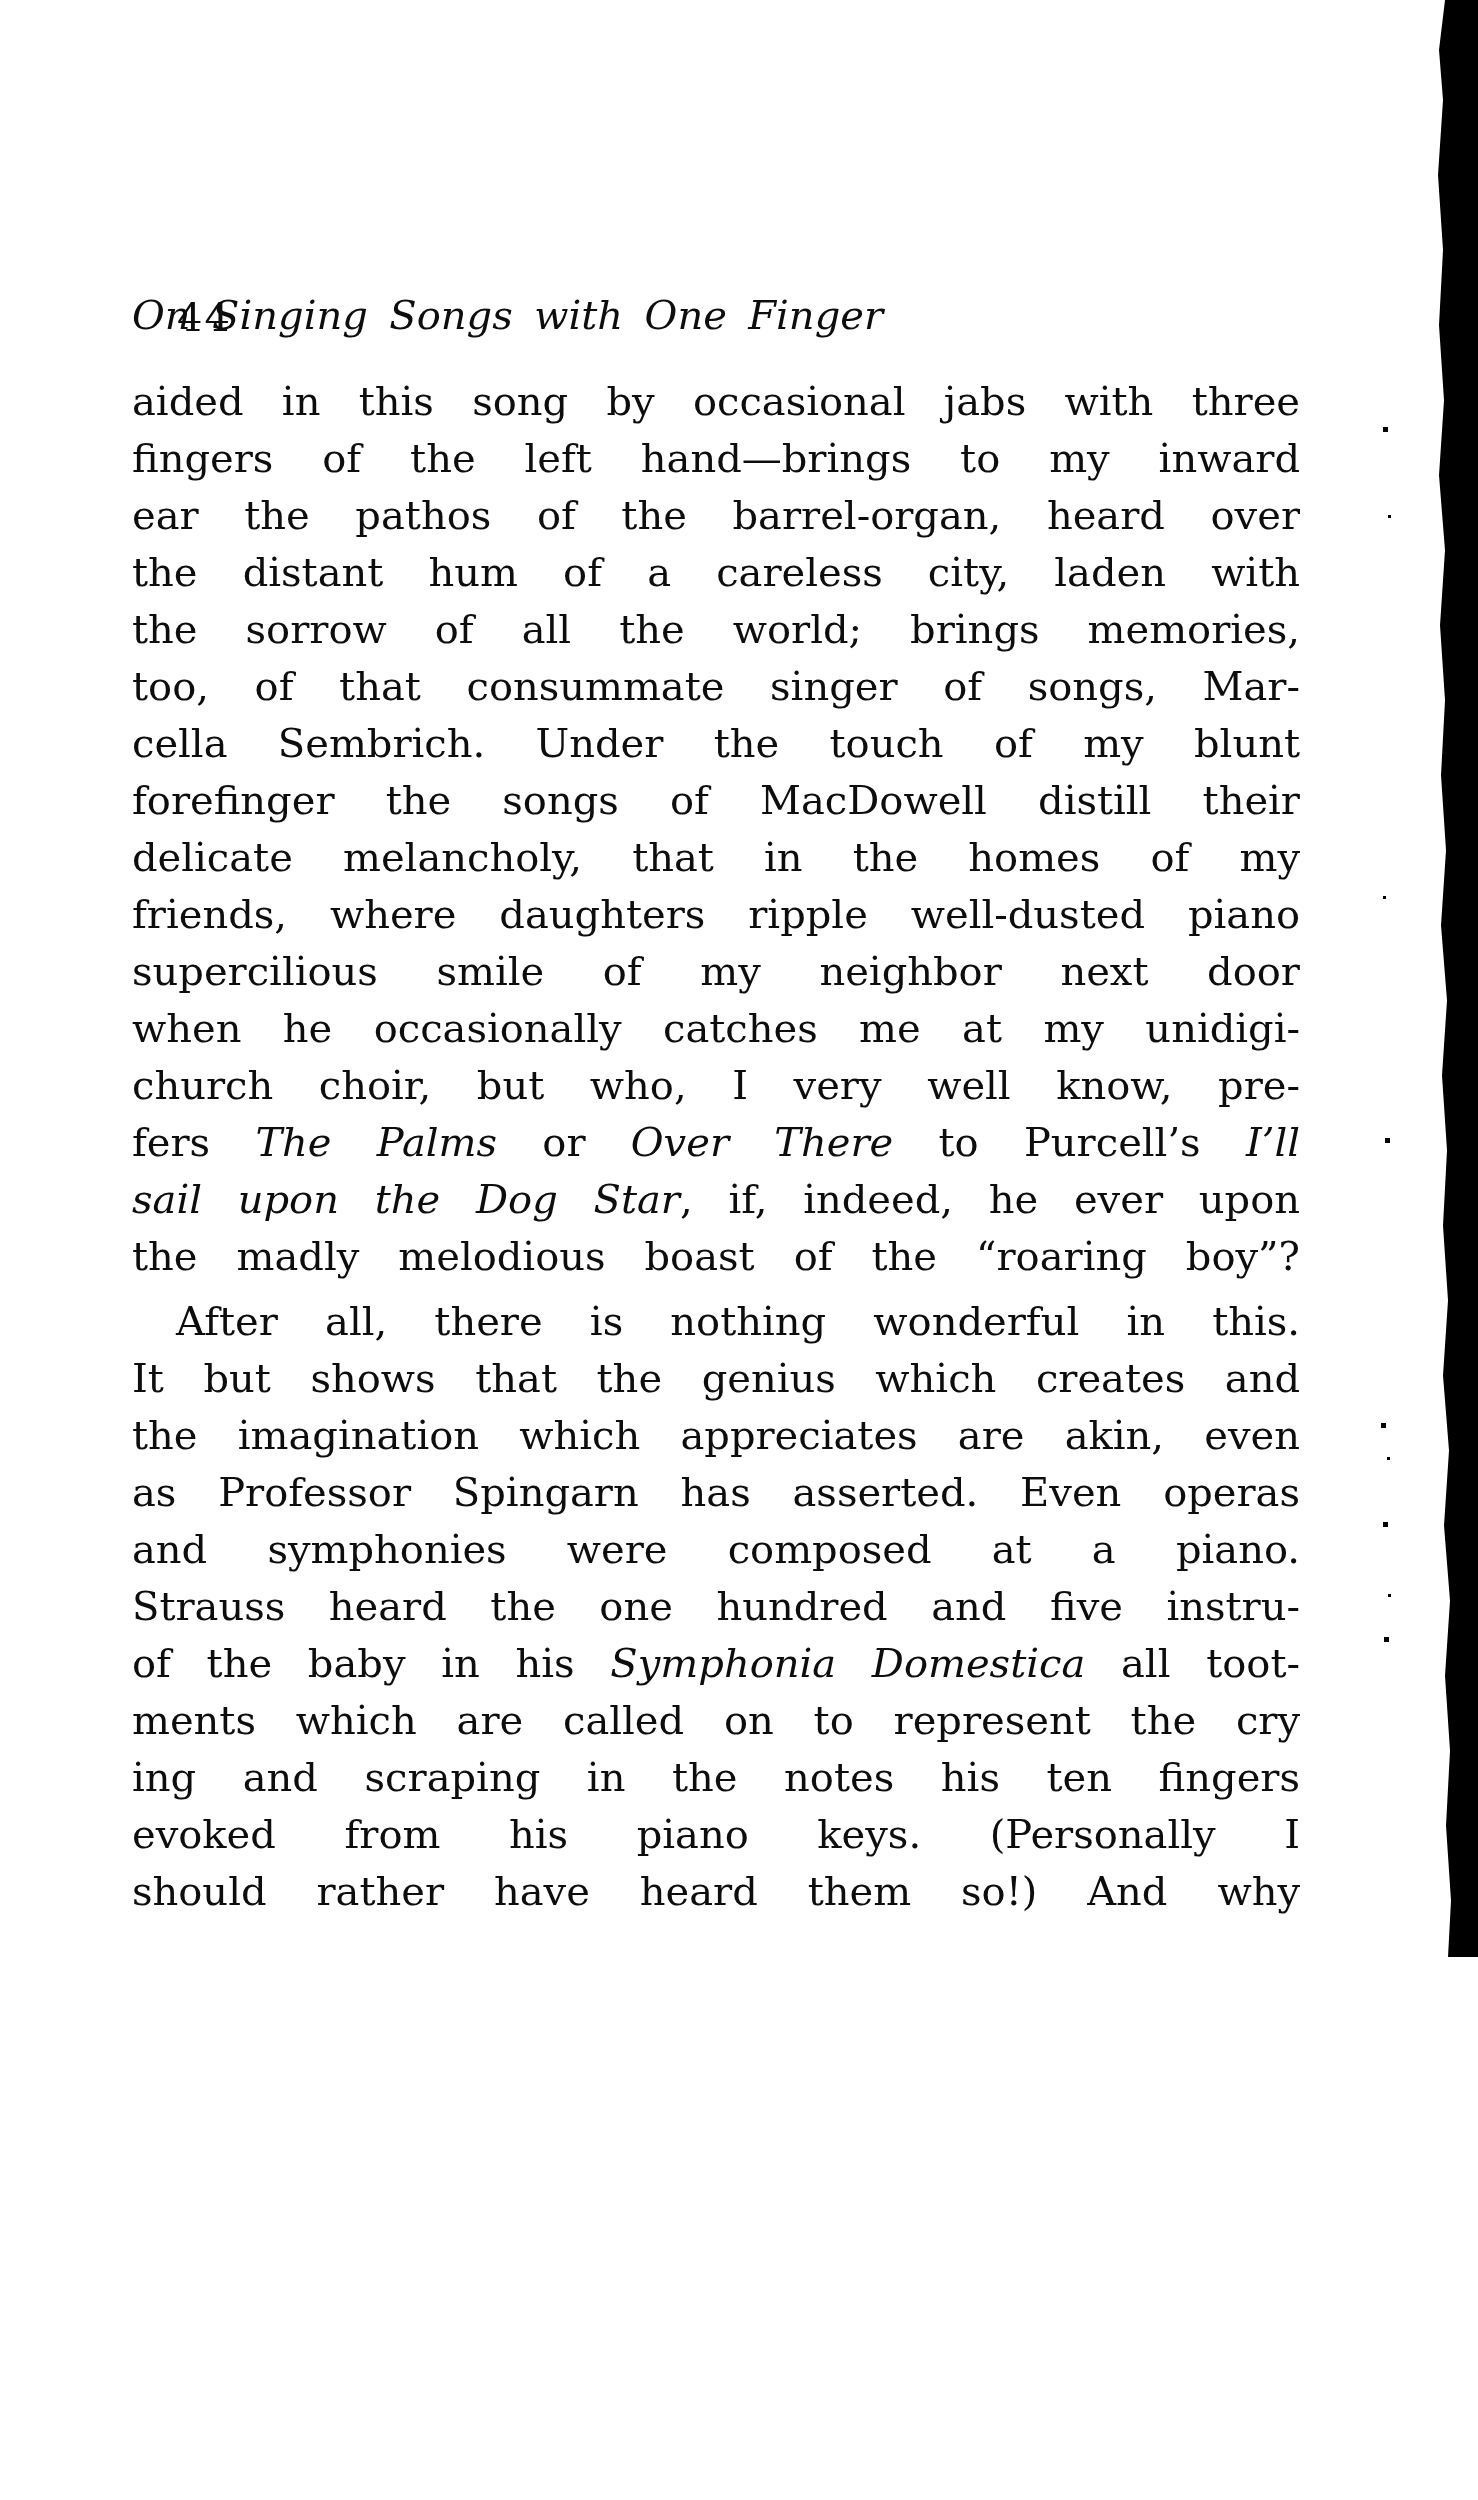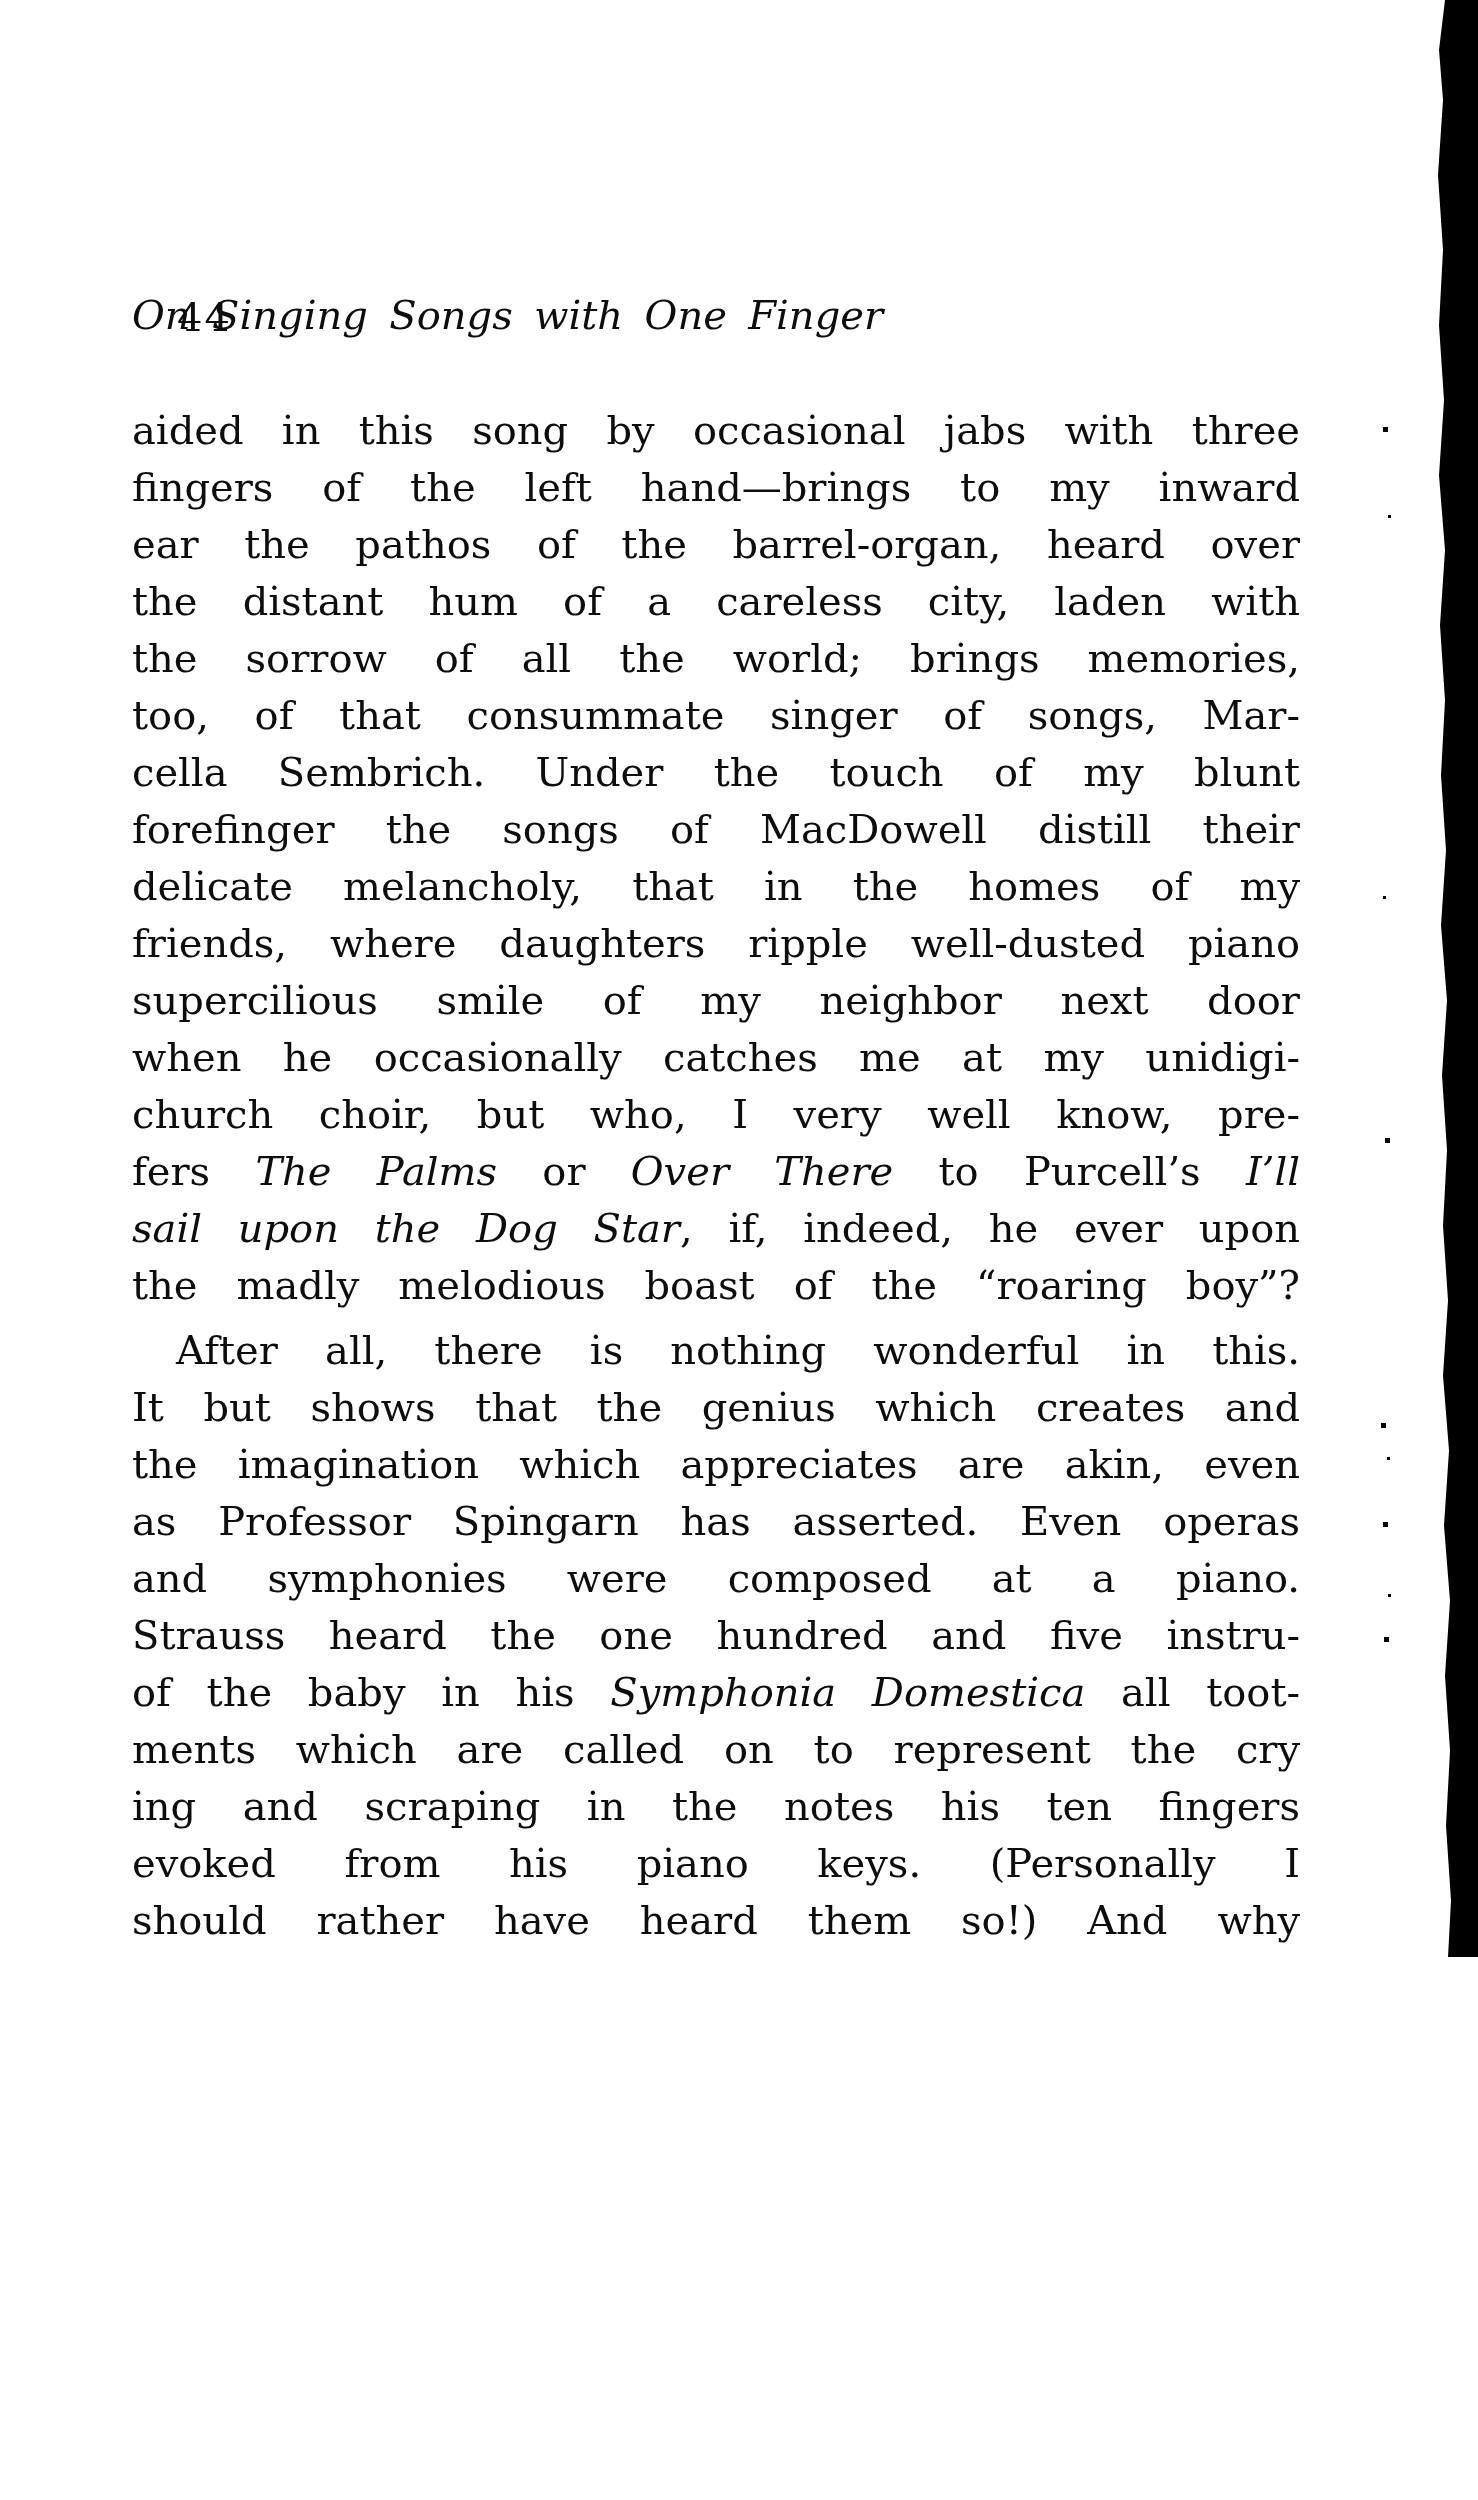--- a/index.html
+++ b/index.html
@@ -29,21 +29,21 @@
     letter-spacing: 2px;
   }
   .header-title {
     font-style: italic;
     font-size: 40px;
     line-height: 55px;
     word-spacing: 0.22em;
   }
   .body-text {
     position: absolute;
-    top: 402px;
+    top: 373px;
     left: 132px;
     width: 1168px;
   }
   .line {
     font-size: 40px;
     line-height: 57px;
     height: 57px;
     text-align: justify;
     text-align-last: justify;
     -moz-text-align-last: justify;

